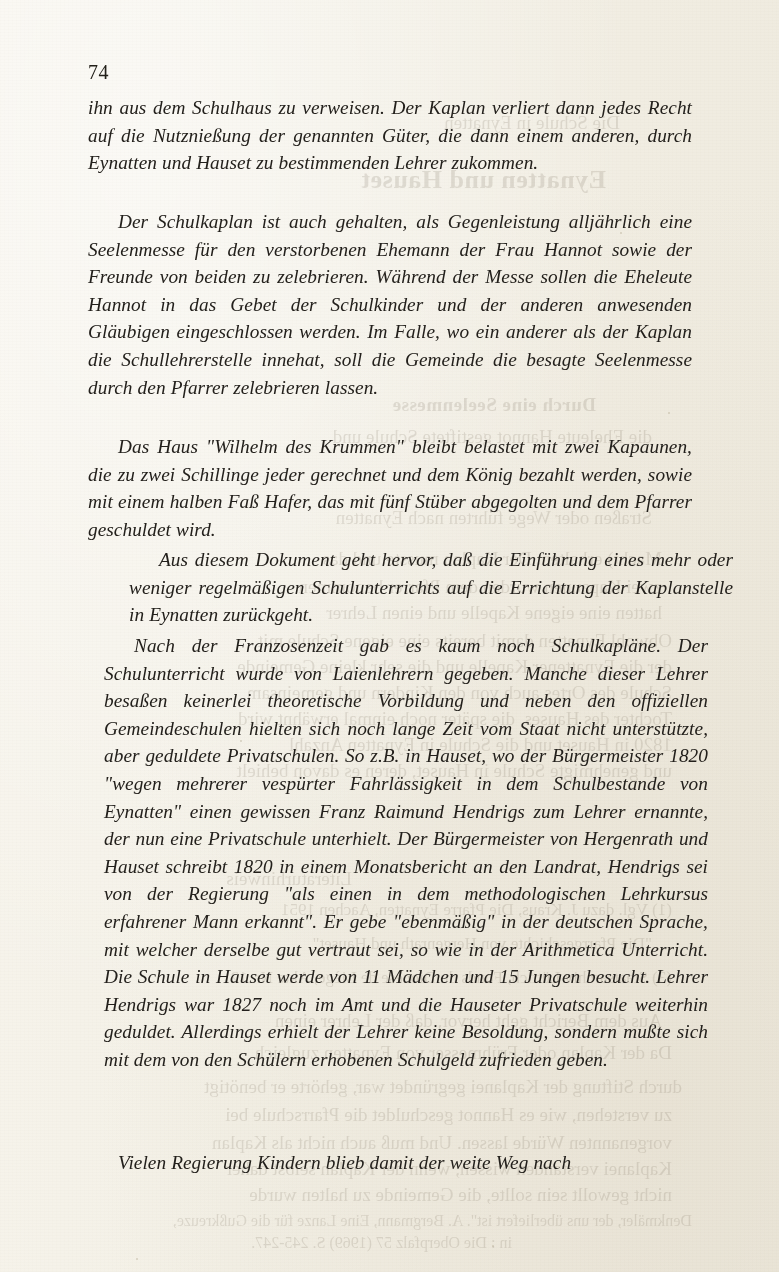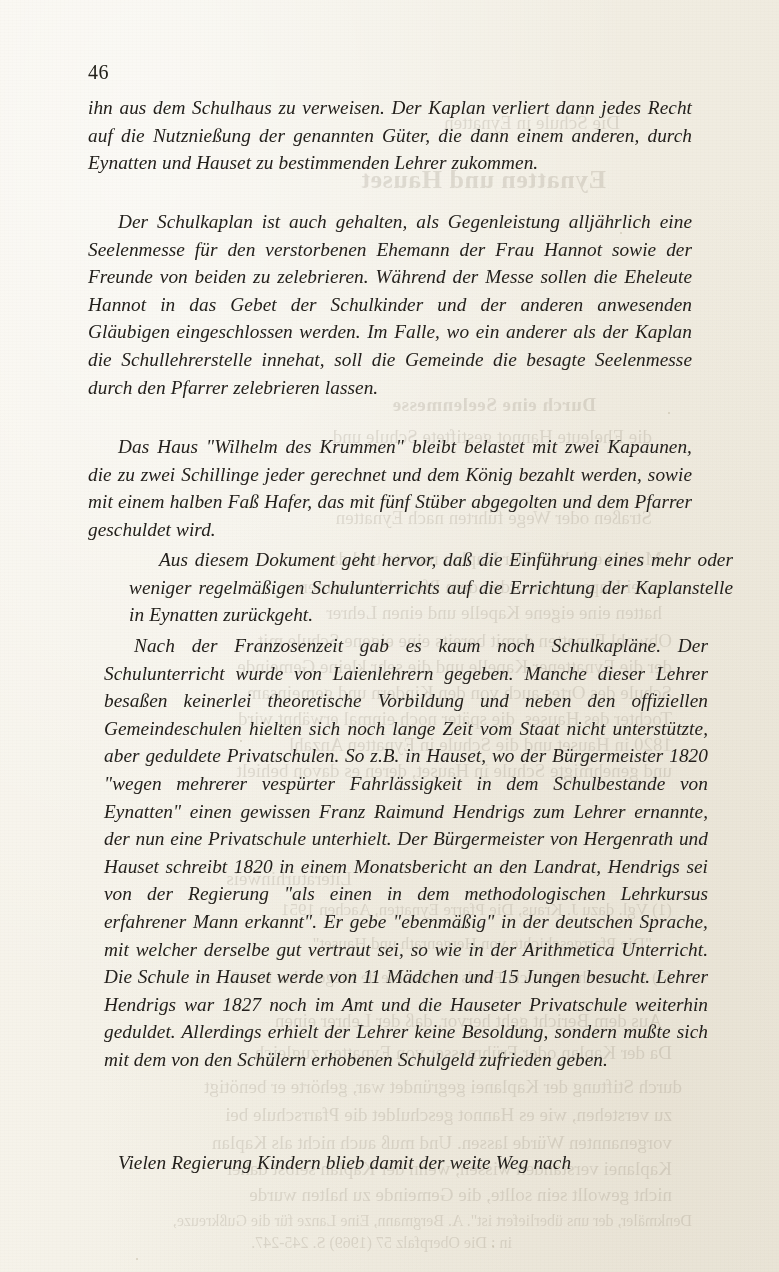--- a/index.html
+++ b/index.html
@@ -149,21 +149,21 @@
     </div>
 
   <div class="grain"></div>
 
   <div class="speck" style="left:620px;top:232px;width:2px;height:2px;"></div>
   <div class="speck" style="left:668px;top:412px;width:2px;height:2px;"></div>
   <div class="speck" style="left:240px;top:740px;width:2px;height:2px;"></div>
   <div class="speck" style="left:492px;top:1245px;width:2px;height:2px;"></div>
   <div class="speck" style="left:136px;top:1258px;width:2px;height:2px;"></div>
 
-  <div class="folio">46</div>
+  <div class="folio">74</div>
 
   <div class="content">
     <div id="block-0">
         <p class="para">ihn aus dem Schulhaus zu verweisen. Der Kaplan verliert dann jedes Recht auf die Nutznießung der genannten Güter, die dann einem anderen, durch Eynatten und Hauset zu bestimmenden Lehrer zukommen.</p>
       </div>
     <div id="block-1">
         <p class="para indent">Der Schulkaplan ist auch gehalten, als Gegenleistung alljährlich eine Seelenmesse für den verstorbenen Ehemann der Frau Hannot sowie der Freunde von beiden zu zelebrieren. Während der Messe sollen die Eheleute Hannot in das Gebet der Schulkinder und der anderen anwesenden Gläubigen eingeschlossen werden. Im Falle, wo ein anderer als der Kaplan die Schullehrerstelle innehat, soll die Gemeinde die besagte Seelenmesse durch den Pfarrer zelebrieren lassen.</p>
       </div>
     <div id="block-2">
         <p class="para indent">Das Haus "Wilhelm des Krummen" bleibt belastet mit zwei Kapaunen, die zu zwei Schillinge jeder gerechnet und dem König bezahlt werden, sowie mit einem halben Faß Hafer, das mit fünf Stüber abgegolten und dem Pfarrer geschuldet wird.</p>

